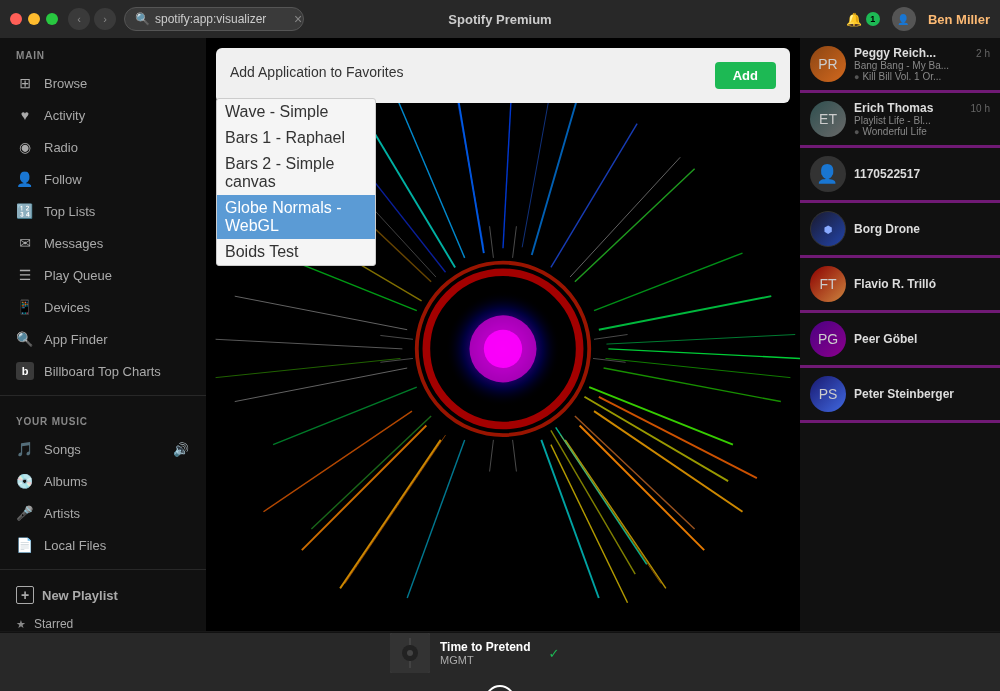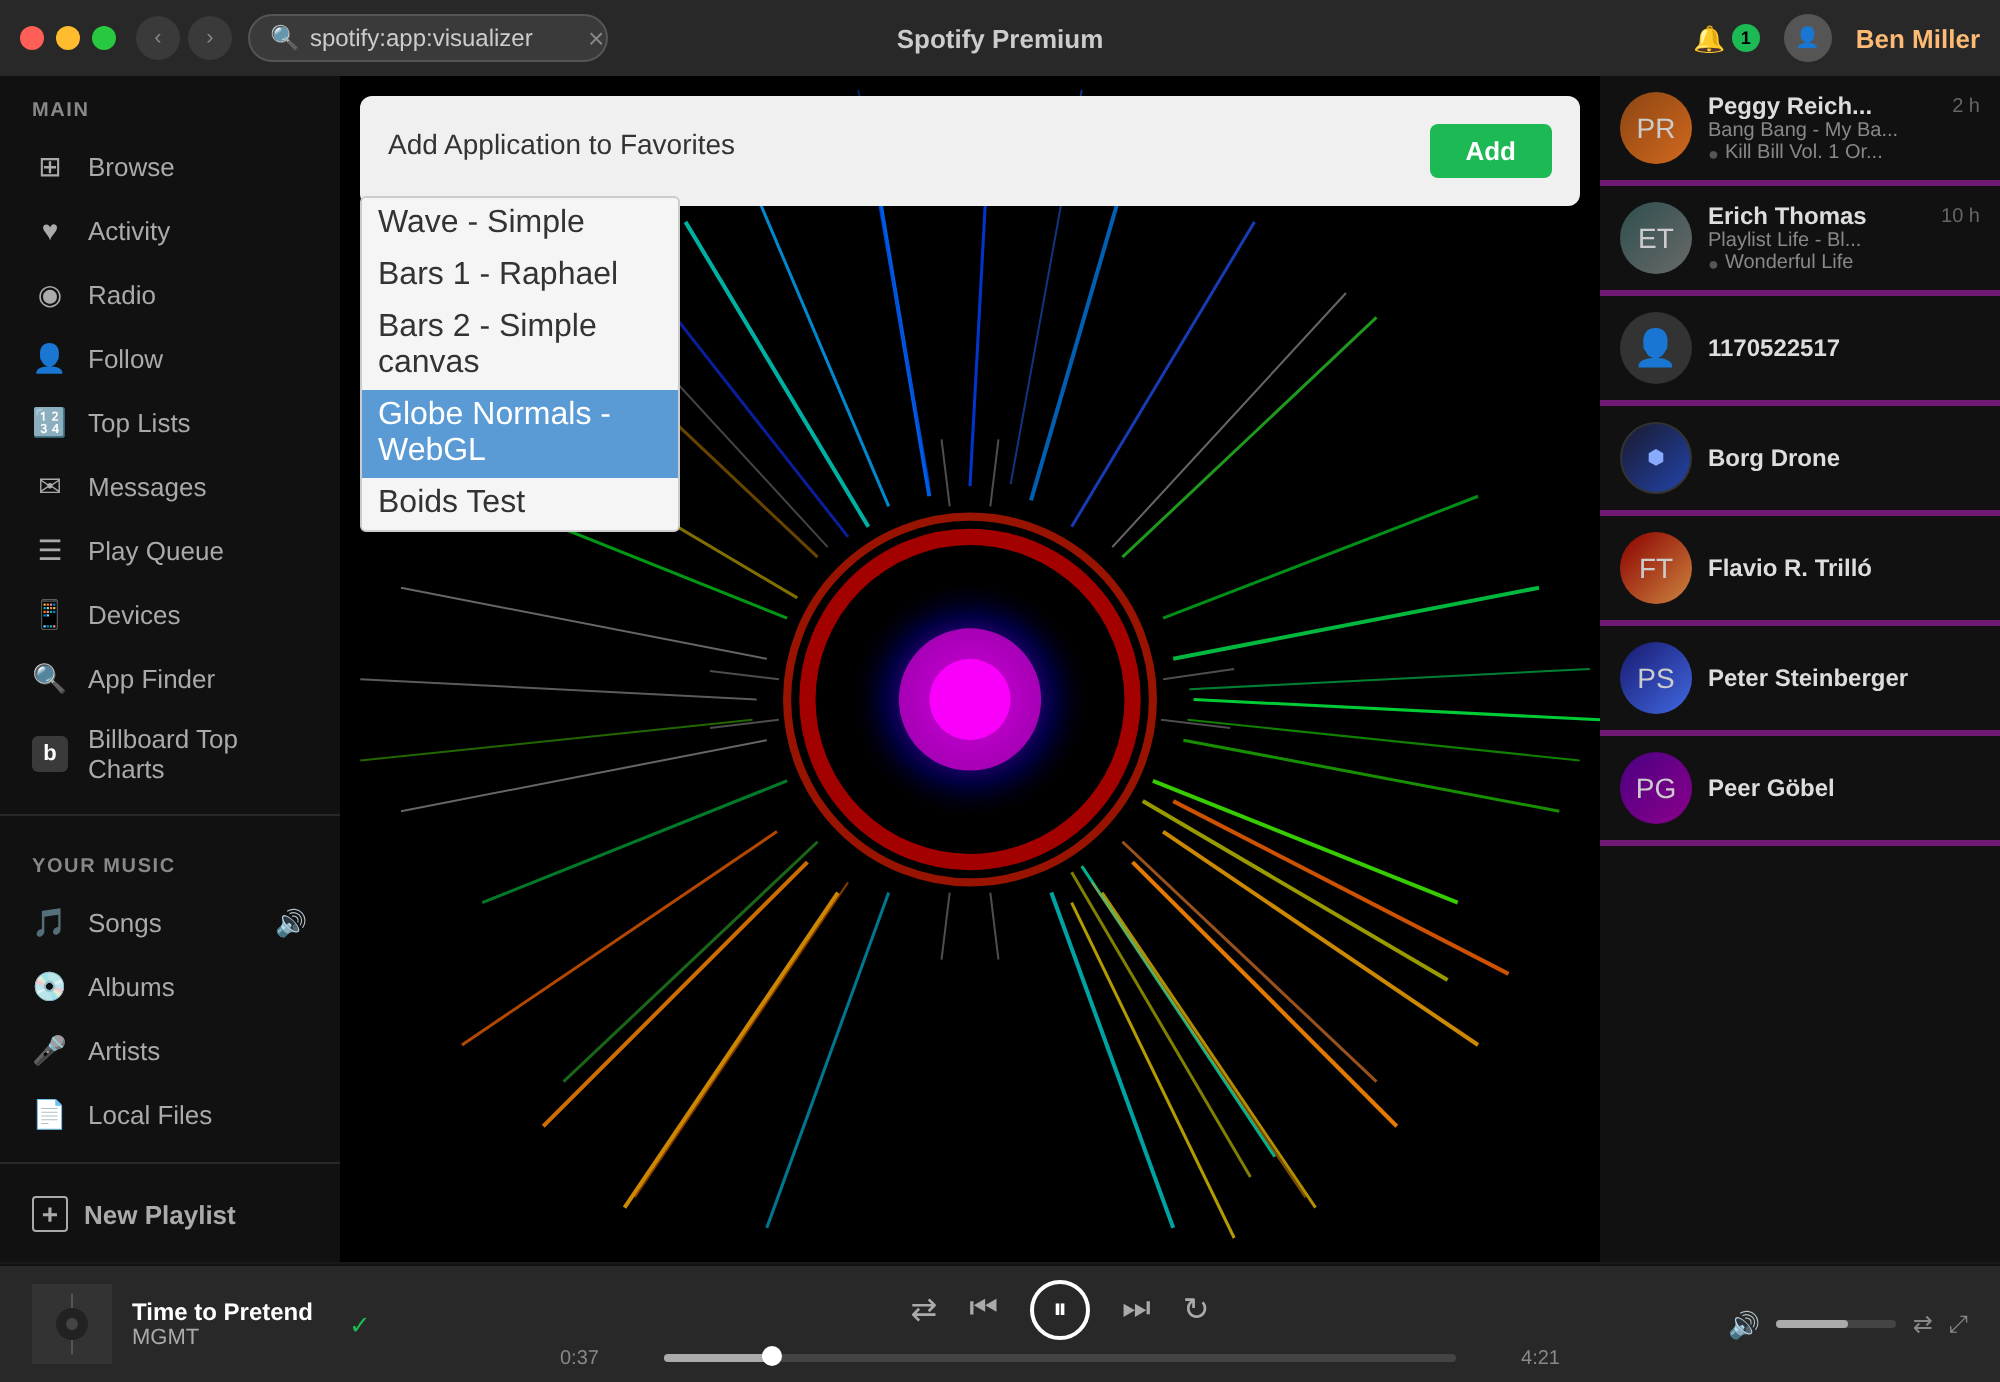--- a/index.html
+++ b/index.html
@@ -104,21 +104,21 @@
     .user-name { font-size: 13px; color: #fdba74; font-weight: 600; }
 
     
     .main-layout {
       display: flex;
       height: calc(691px - 38px - 60px);
     }
 
     
     .sidebar {
-      width: 170px;
+      width: 206px;
       background: #111;
       overflow-y: auto;
       flex-shrink: 0;
       padding-bottom: 10px;
     }
     .sidebar::-webkit-scrollbar { width: 4px; }
     .sidebar::-webkit-scrollbar-thumb { background: #444; }
 
     .sidebar-section-label {
       font-size: 10px;
@@ -316,20 +316,21 @@
       background: #282828;
       border-top: 1px solid #111;
       display: flex;
       align-items: center;
       padding: 0 16px;
       gap: 12px;
       position: absolute;
       bottom: 0;
       left: 0;
       right: 0;
+      flex-direction: column;
     }
     .now-playing {
       display: flex;
       align-items: center;
       gap: 10px;
       width: 220px;
       flex-shrink: 0;
     }
     .track-thumb {
       width: 40px; height: 40px;
@@ -727,30 +728,30 @@
 
 
     <div class="friend-item">
       <div class="friend-avatar av-flavio">FT</div>
       <div class="friend-info">
         <div class="friend-name">Flavio R. Trilló</div>
       </div>
     </div>
 
     <div class="friend-item">
+      <div class="friend-avatar av-peer">PG</div>
+      <div class="friend-info">
+        <div class="friend-name">Peer Göbel</div>
+      </div>
+    </div>
+
+    <div class="friend-item">
       <div class="friend-avatar av-peter">PS</div>
       <div class="friend-info">
         <div class="friend-name">Peter Steinberger</div>
-      </div>
-    </div>
-
-    <div class="friend-item">
-      <div class="friend-avatar av-peer">PG</div>
-      <div class="friend-info">
-        <div class="friend-name">Peer Göbel</div>
       </div>
     </div>
 
   </div>
 </div>
 
 <div class="player-bar">
   <div class="now-playing">
     <div class="track-thumb">
       <svg width="40" height="40" xmlns="http://www.w3.org/2000/svg">

